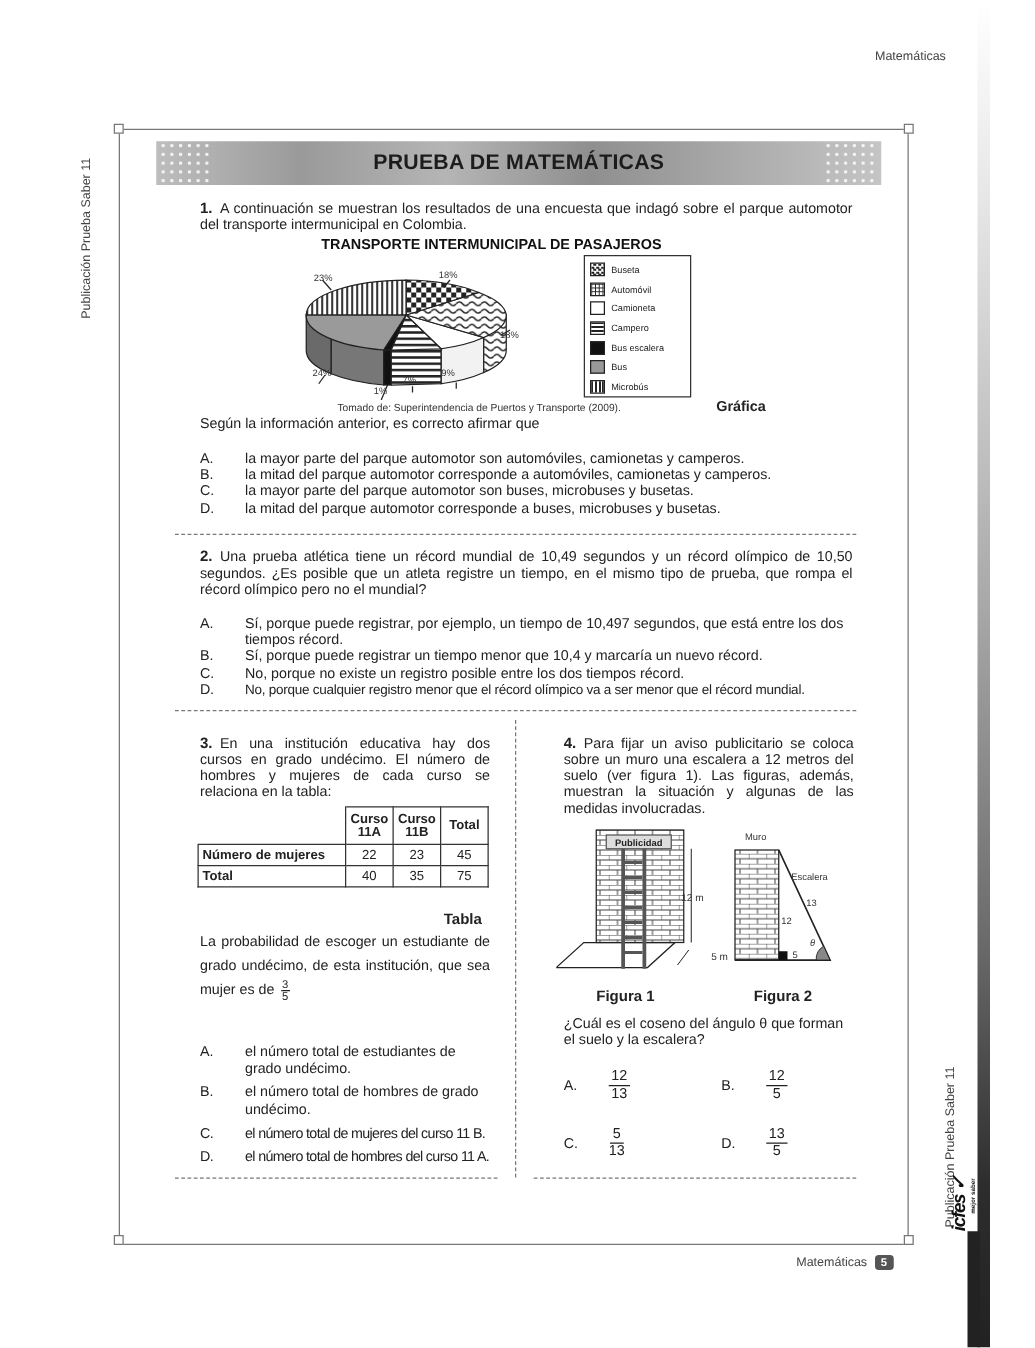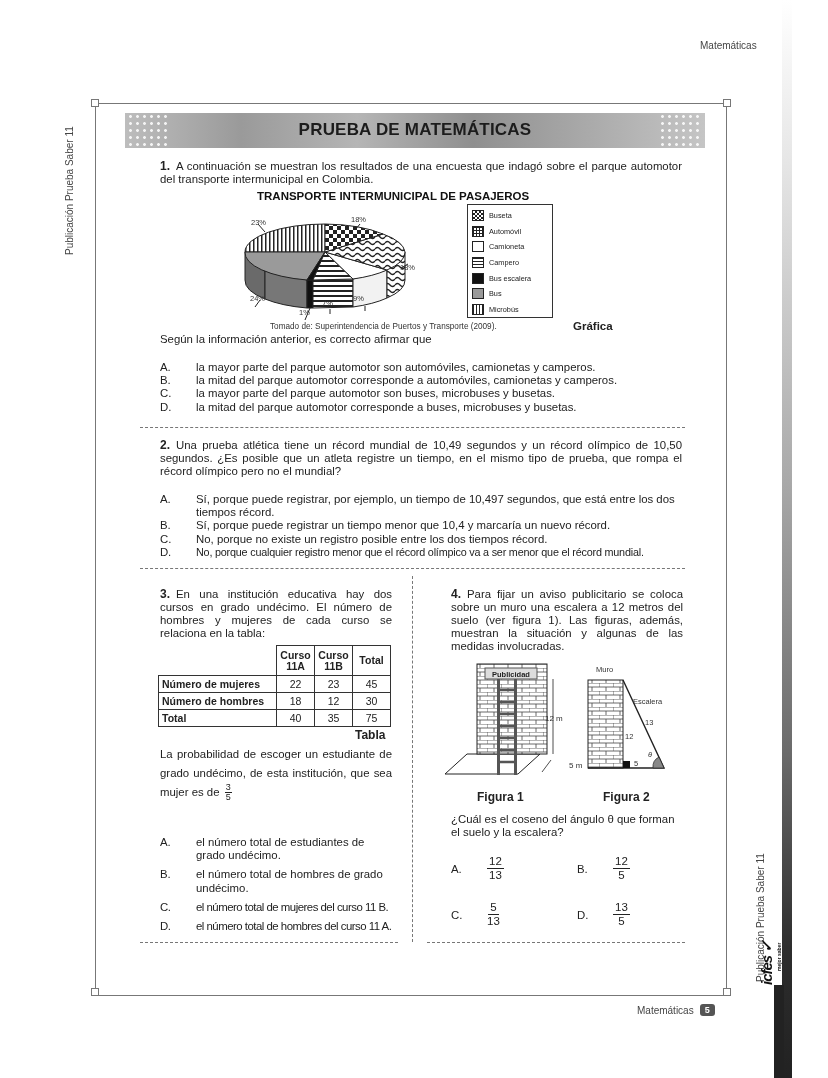--- a/index.html
+++ b/index.html
@@ -230,26 +230,20 @@
     <td class="empty"></td>
     <td class="hdr" style="width:38px">Curso 11A</td>
     <td class="hdr" style="width:38px">Curso 11B</td>
     <td class="hdr" style="width:38px">Total</td>
   </tr>
   <tr>
     <td class="rowh">Número de mujeres</td>
     <td>22</td>
     <td>23</td>
     <td>45</td>
-  </tr>
-  <tr>
-    <td class="rowh">Número de hombres</td>
-    <td>18</td>
-    <td>12</td>
-    <td>30</td>
   </tr>
   <tr>
     <td class="rowh">Total</td>
     <td>40</td>
     <td>35</td>
     <td>75</td>
   </tr>
 </tbody>
   </table>
 <div class="tabla-label">Tabla</div>

